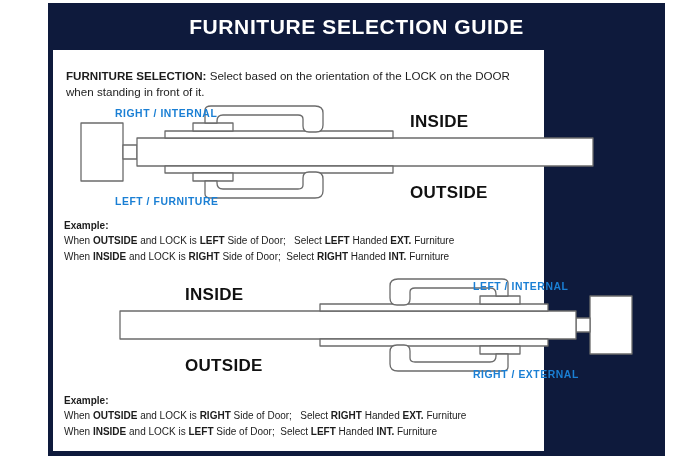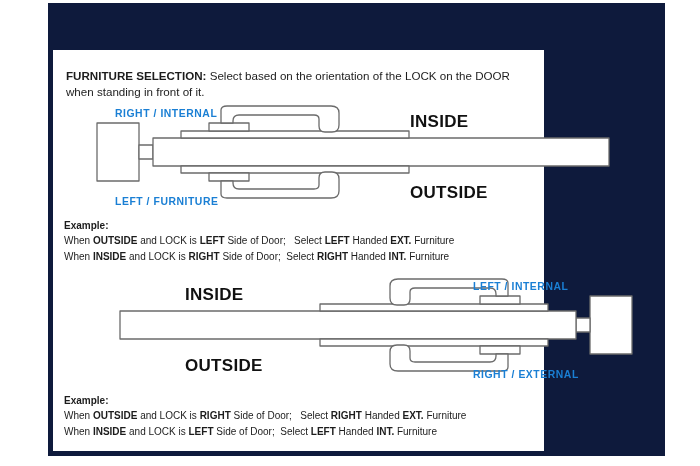--- a/index.html
+++ b/index.html
@@ -82,21 +82,21 @@
   #example-one { top: 168px; }
   #example-two { top: 343px; }
 
   
   .diagram {
     position: absolute;
     left: 0;
     width: 607px;
     height: 110px;
   }
-  #diagram-one { top: 55px; padding-left: 16px; }
+  #diagram-one { top: 55px; }
   #diagram-two { top: 228px; }
 
   
   .dlabel {
     position: absolute;
     font-weight: bold;
     white-space: nowrap;
   }
   .dlabel.blue {
     color: #1a7fd4;
@@ -121,20 +121,21 @@
   #d2-inside         { left: 132px; top: 7px; }
   #d2-outside        { left: 132px; top: 78px; }
 
   svg { display: block; }
 </style>
 </head>
 <body>
 
 <div class="guide-frame">
 
+  <div class="guide-title">FURNITURE SELECTION GUIDE</div>
 
   <div class="guide-body">
 
     <div class="intro-block">
       <span class="lead">FURNITURE SELECTION:</span><span> Select based on the orientation of the LOCK on the DOOR</span><br>
       <span>when standing in front of it.</span>
     </div>
 
     <div class="diagram" id="diagram-one">
 

